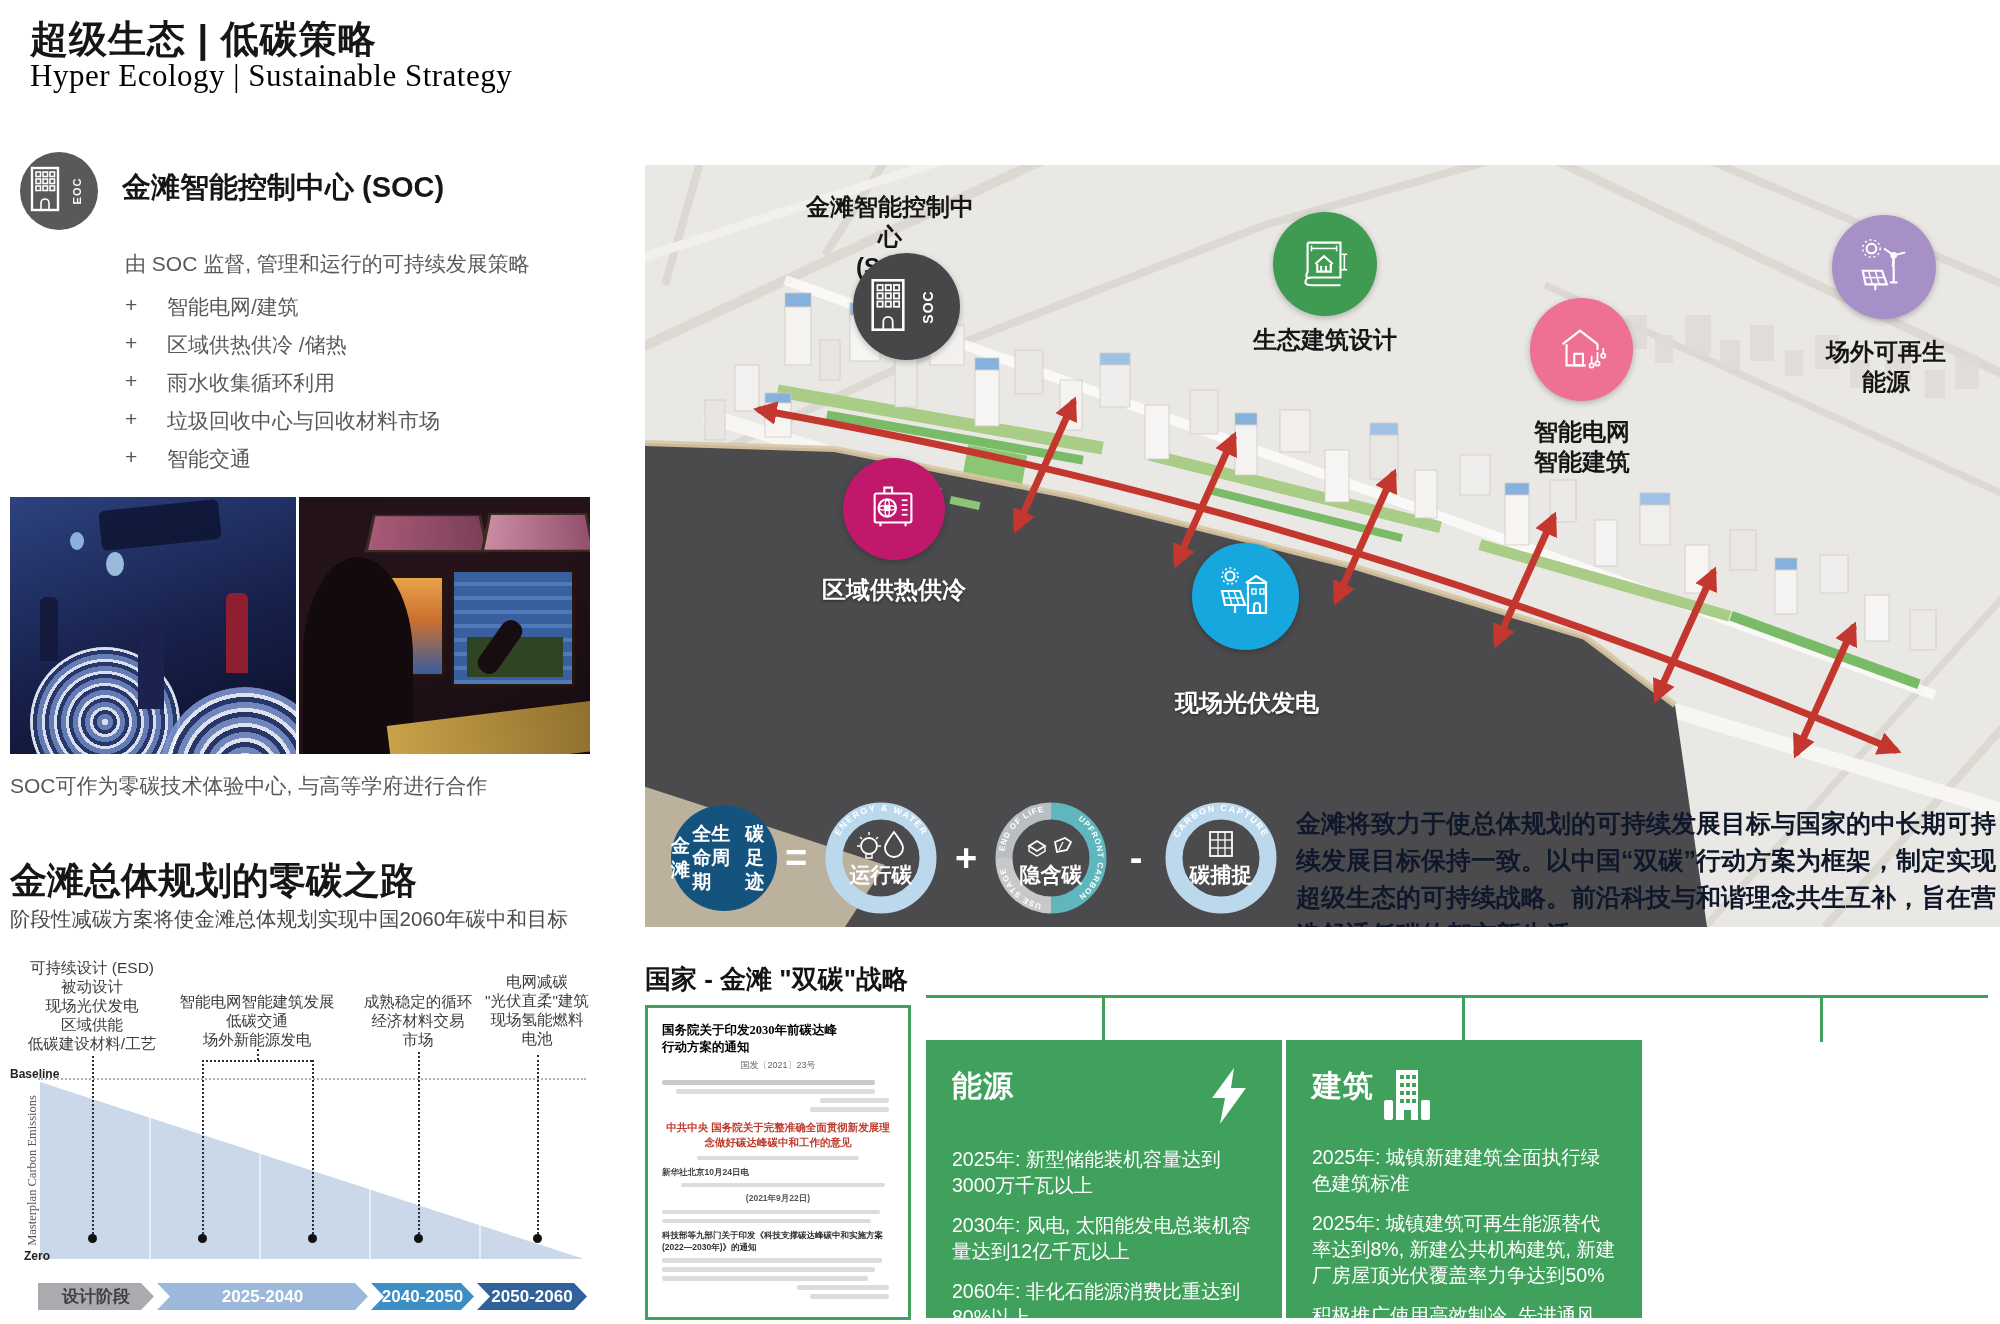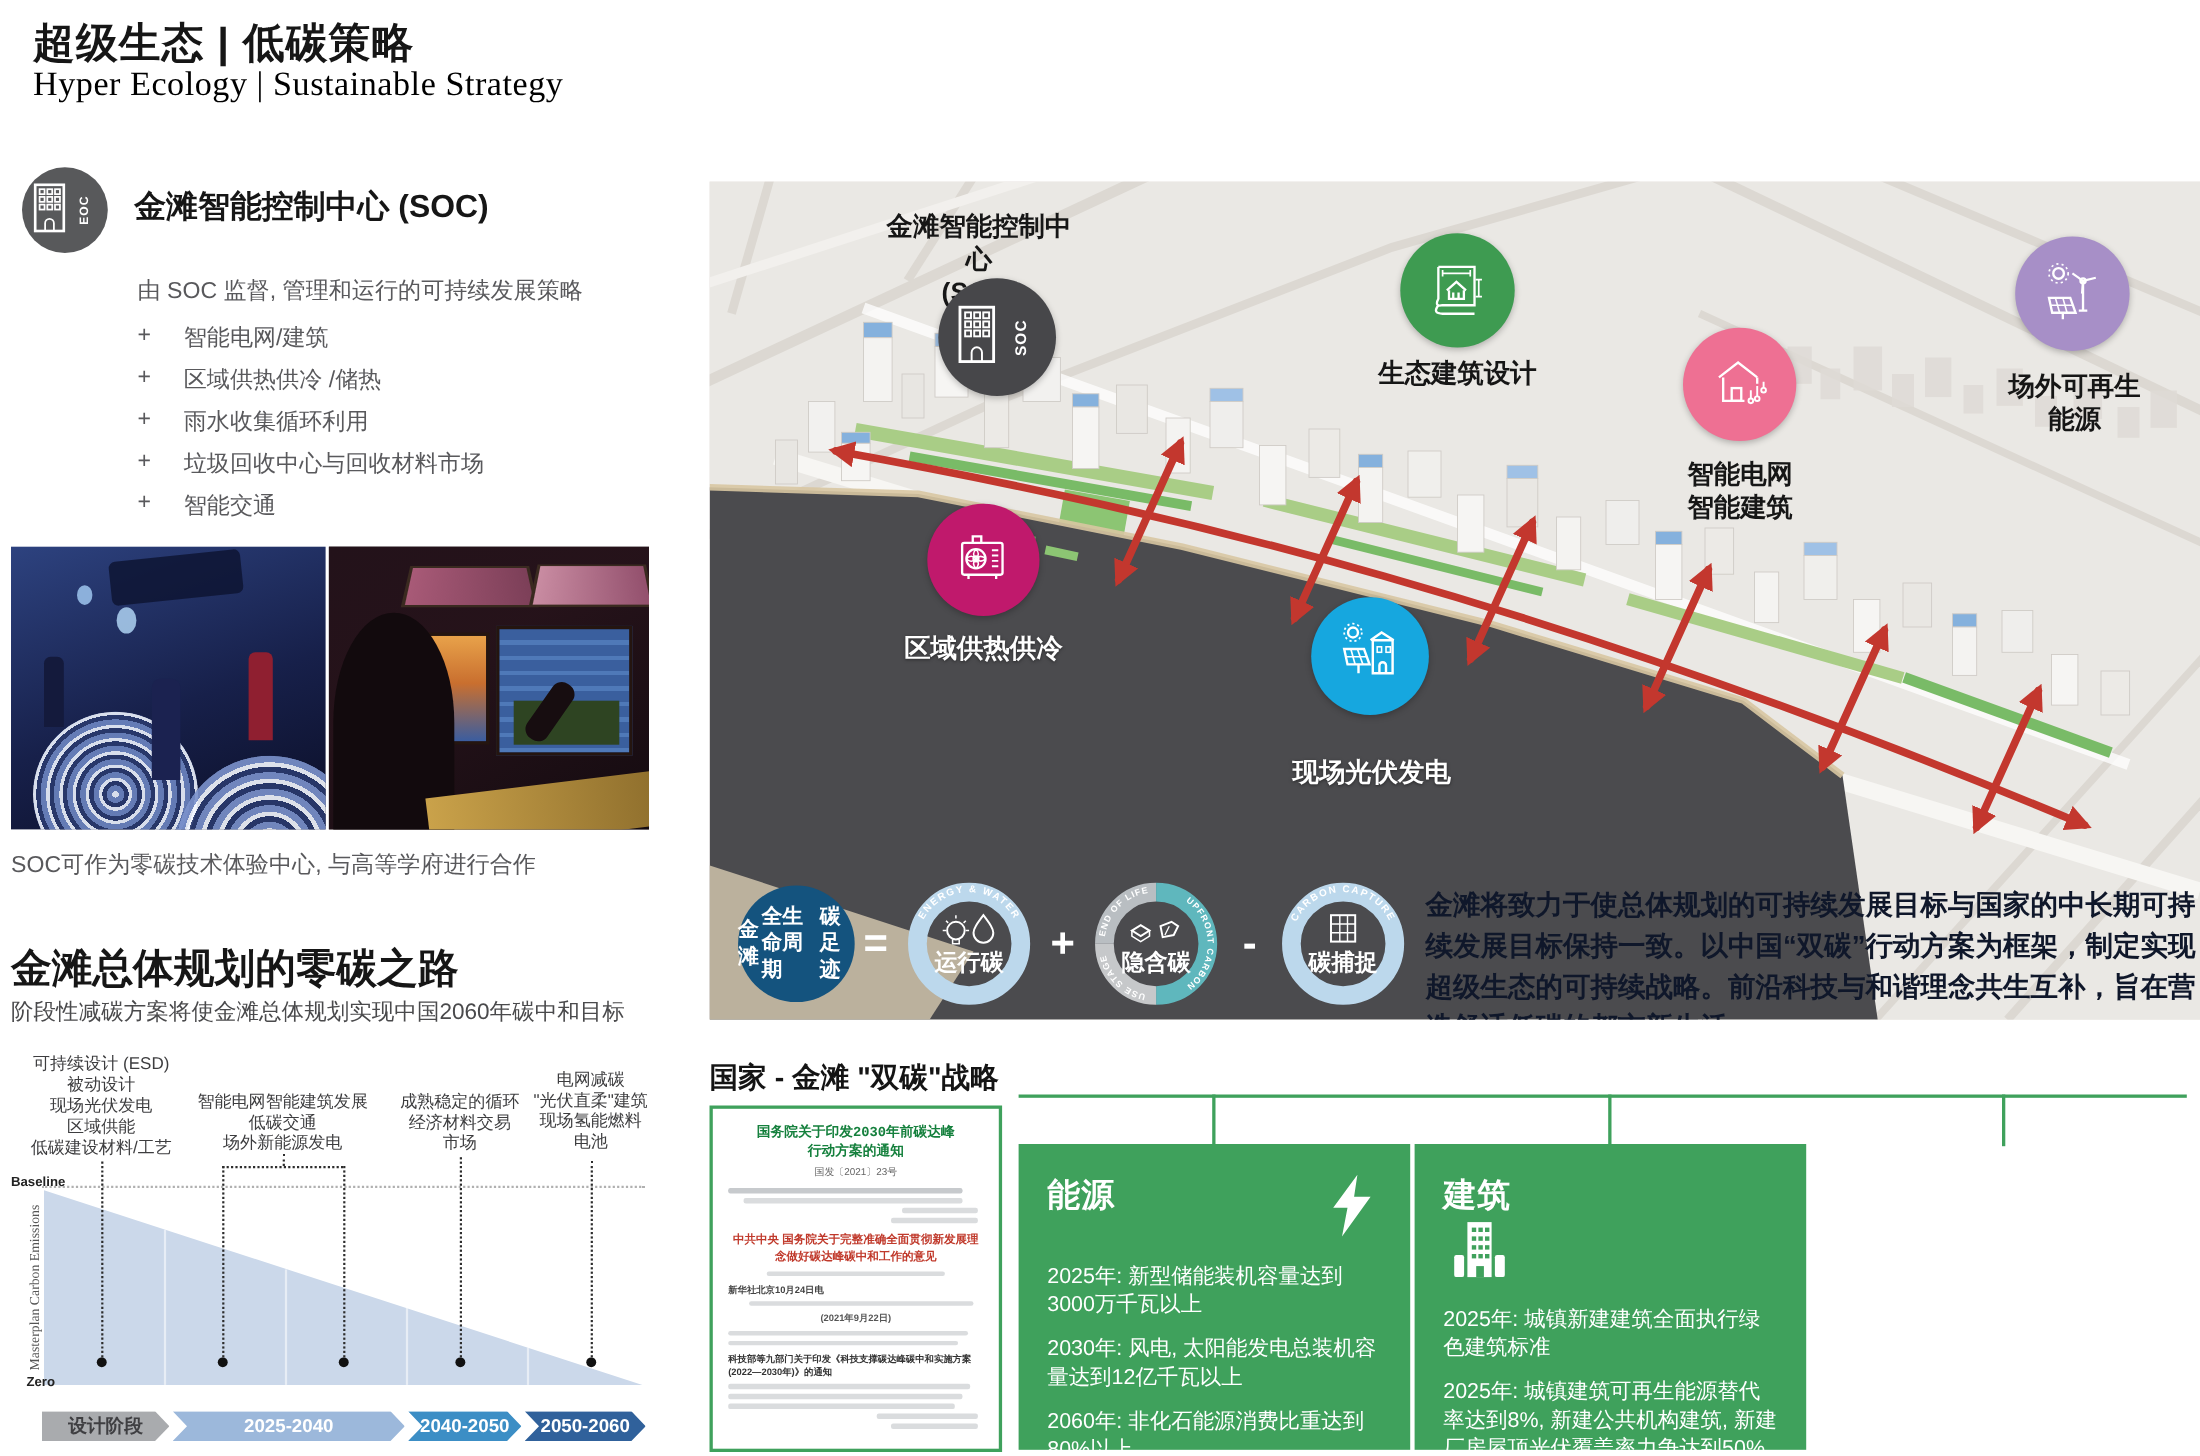--- a/index.html
+++ b/index.html
@@ -33,21 +33,21 @@
   .callout-circle{position:absolute;border-radius:50%;display:flex;align-items:center;justify-content:center;box-shadow:0 2px 6px rgba(0,0,0,.25);}
   .co-label{position:absolute;text-align:center;font-weight:800;font-size:24px;color:#161616;line-height:30px;}
   .co-label.white{color:#fff;text-shadow:0 1px 3px rgba(0,0,0,.5);}
   .formula-row{position:absolute;left:26px;top:624px;height:138px;display:flex;align-items:center;gap:8px;}
   .op{color:#fff;font-size:38px;font-weight:800;width:22px;text-align:center;}
   .total-circle{width:106px;height:106px;border-radius:50%;background:#14537E;display:flex;flex-direction:row;align-items:center;justify-content:center;color:#fff;font-weight:700;font-size:19px;line-height:24px;}
   .map-paragraph{position:absolute;left:651px;top:612px;width:700px;font-size:25px;font-weight:800;line-height:37px;color:#0f172a;text-align:justify;margin-top:28px;}
   
   .dual-head{font-size:26px;font-weight:800;color:#141414;}
   .doc-panel{position:absolute;left:645px;top:1005px;width:266px;height:315px;border:3px solid #3FA15C;background:#fff;box-sizing:border-box;padding:14px 14px 10px;overflow:hidden;}
-  .doc-title{font-family:Liberation Mono, monospace;font-weight:700;font-size:12.5px;color:#15803d;text-align:center;line-height:17px;}
+  .doc-title{font-family:Liberation Serif, serif;font-weight:700;font-size:12.5px;color:#000000;text-align:left;line-height:17px;}
   .doc-no{font-size:9px;color:#666;text-align:center;margin-top:3px;}
   .doc-red{color:#c0392b;font-weight:700;font-size:10.5px;text-align:center;line-height:15px;margin-top:8px;}
   .doc-tiny{font-size:8.5px;color:#555;line-height:12px;}
   .bar{height:4.5px;background:#c7cacd;border-radius:2px;margin:4.5px 0;}
   .bar.light{background:#dadcde;}
   .gcard{position:absolute;top:1040px;height:278px;background:#3FA15C;box-sizing:border-box;padding:26px 26px 20px;color:#fff;}
   .gcard h3{margin:0;font-size:30px;font-weight:800;letter-spacing:1px;}
   .gcard p{margin:14px 0 0;font-size:19.5px;line-height:26px;font-weight:500;}
   .gline{position:absolute;background:#3FA15C;}
 </style>
@@ -533,21 +533,21 @@
             <polygon points="30,2 8,32 21,32 16,58 42,22 27,22" fill="#fff"></polygon>
           </svg>
       </span>
     </div>
     <p>2025年: 新型储能装机容量达到3000万千瓦以上</p>
     <p>2030年: 风电, 太阳能发电总装机容量达到12亿千瓦以上</p>
     <p>2060年: 非化石能源消费比重达到80%以上</p>
   </div>
 
   <div class="gcard" style="left:1286px;width:356px;">
-    <div style="display:flex;justify-content:space-between;align-items:flex-start;flex-direction:column;">
+    <div style="display:flex;justify-content:flex-start;align-items:flex-start;">
       <h3>建筑</h3>
       <span>
         <svg width="62" height="60" viewBox="0 0 62 60">
           <rect x="22" y="4" width="22" height="50" fill="#fff"></rect>
           <g fill="#3FA15C">
             <rect x="26" y="9" width="4" height="4"></rect>
               <rect x="32" y="9" width="4" height="4"></rect>
               <rect x="38" y="9" width="4" height="4"></rect>
             <rect x="26" y="17" width="4" height="4"></rect>
               <rect x="32" y="17" width="4" height="4"></rect>

